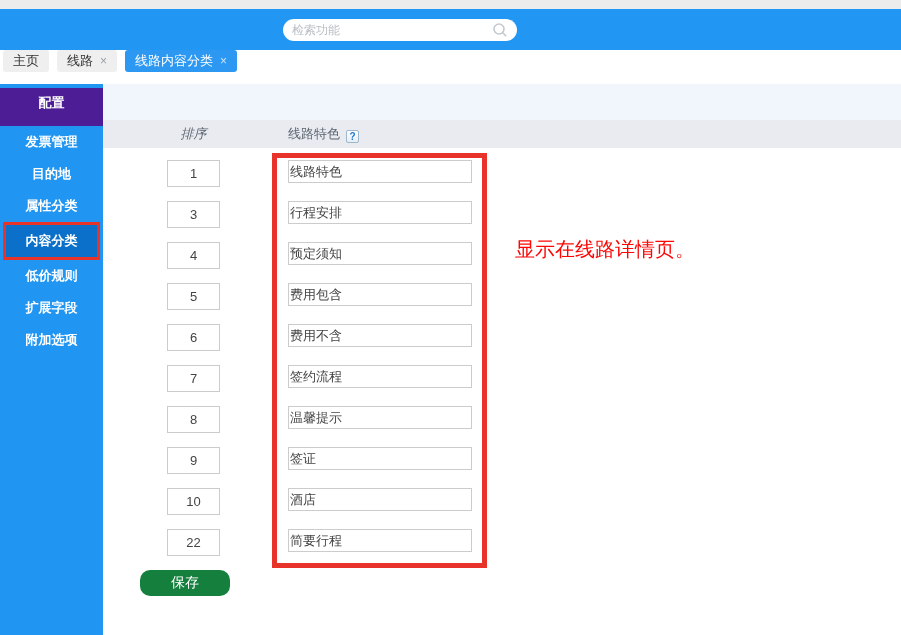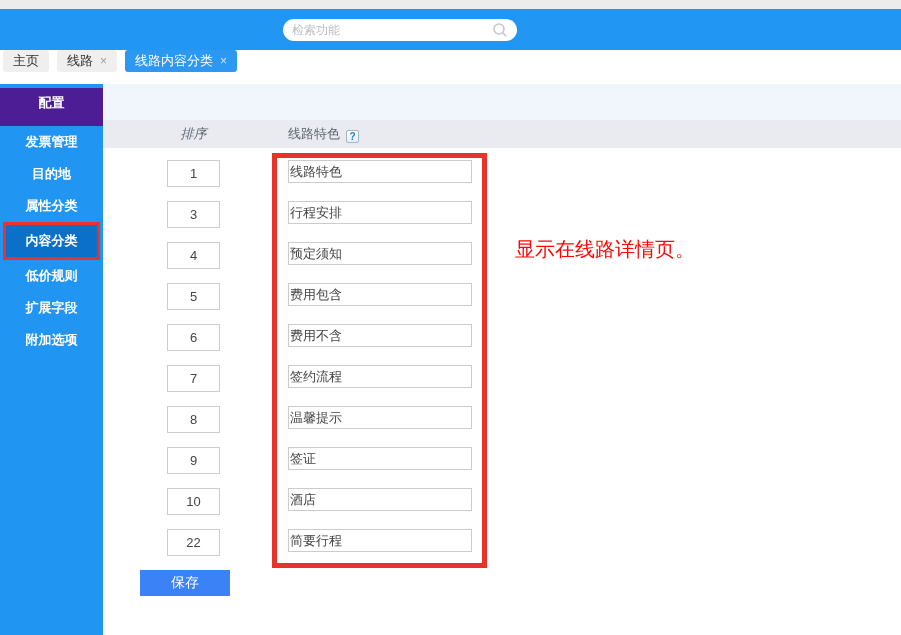--- a/index.html
+++ b/index.html
@@ -48,22 +48,22 @@
           margin-left:6px; vertical-align:-2px; font-size:10px; font-weight:bold; color:#1f7ad4;
           background:linear-gradient(#ffffff,#e6edf4); border:1px solid #9db8cc; border-radius:2px; }
 
   .rows { padding-top:12px; }
   .row { display:flex; margin-bottom:14px; }
   .sort-input { width:53px; height:27px; margin-left:64px; border:1px solid #ccc; text-align:center;
                 font-size:13px; color:#444; outline:none; font-family:inherit; }
   .name-input { width:184px; height:23px; margin-left:68px; border:1px solid #ccc; padding:0 1px;
                 font-size:13px; color:#444; outline:none; font-family:inherit; }
 
-  .save-btn { display:block; margin:13px 0 0 37px; width:90px; height:26px; background:#3b82f6;
-              color:#fff; border:none; border-radius:0; font-size:14px; cursor:pointer;
+  .save-btn { display:block; margin:13px 0 0 37px; width:90px; height:26px; background:#15803d;
+              color:#fff; border:none; border-radius:10px; font-size:14px; cursor:pointer;
               font-family:Liberation Serif, serif; }
 
   
   .anno-rect { position:absolute; left:169px; top:69px; width:215px; height:415px;
                border:5px solid #e8332a; pointer-events:none; }
   .anno-note { position:absolute; left:412px; top:152px; color:#fe0606; font-size:20px;
                font-family:"Liberation Serif","DejaVu Serif",serif; white-space:nowrap; }
 </style>
 </head>
 <body>

